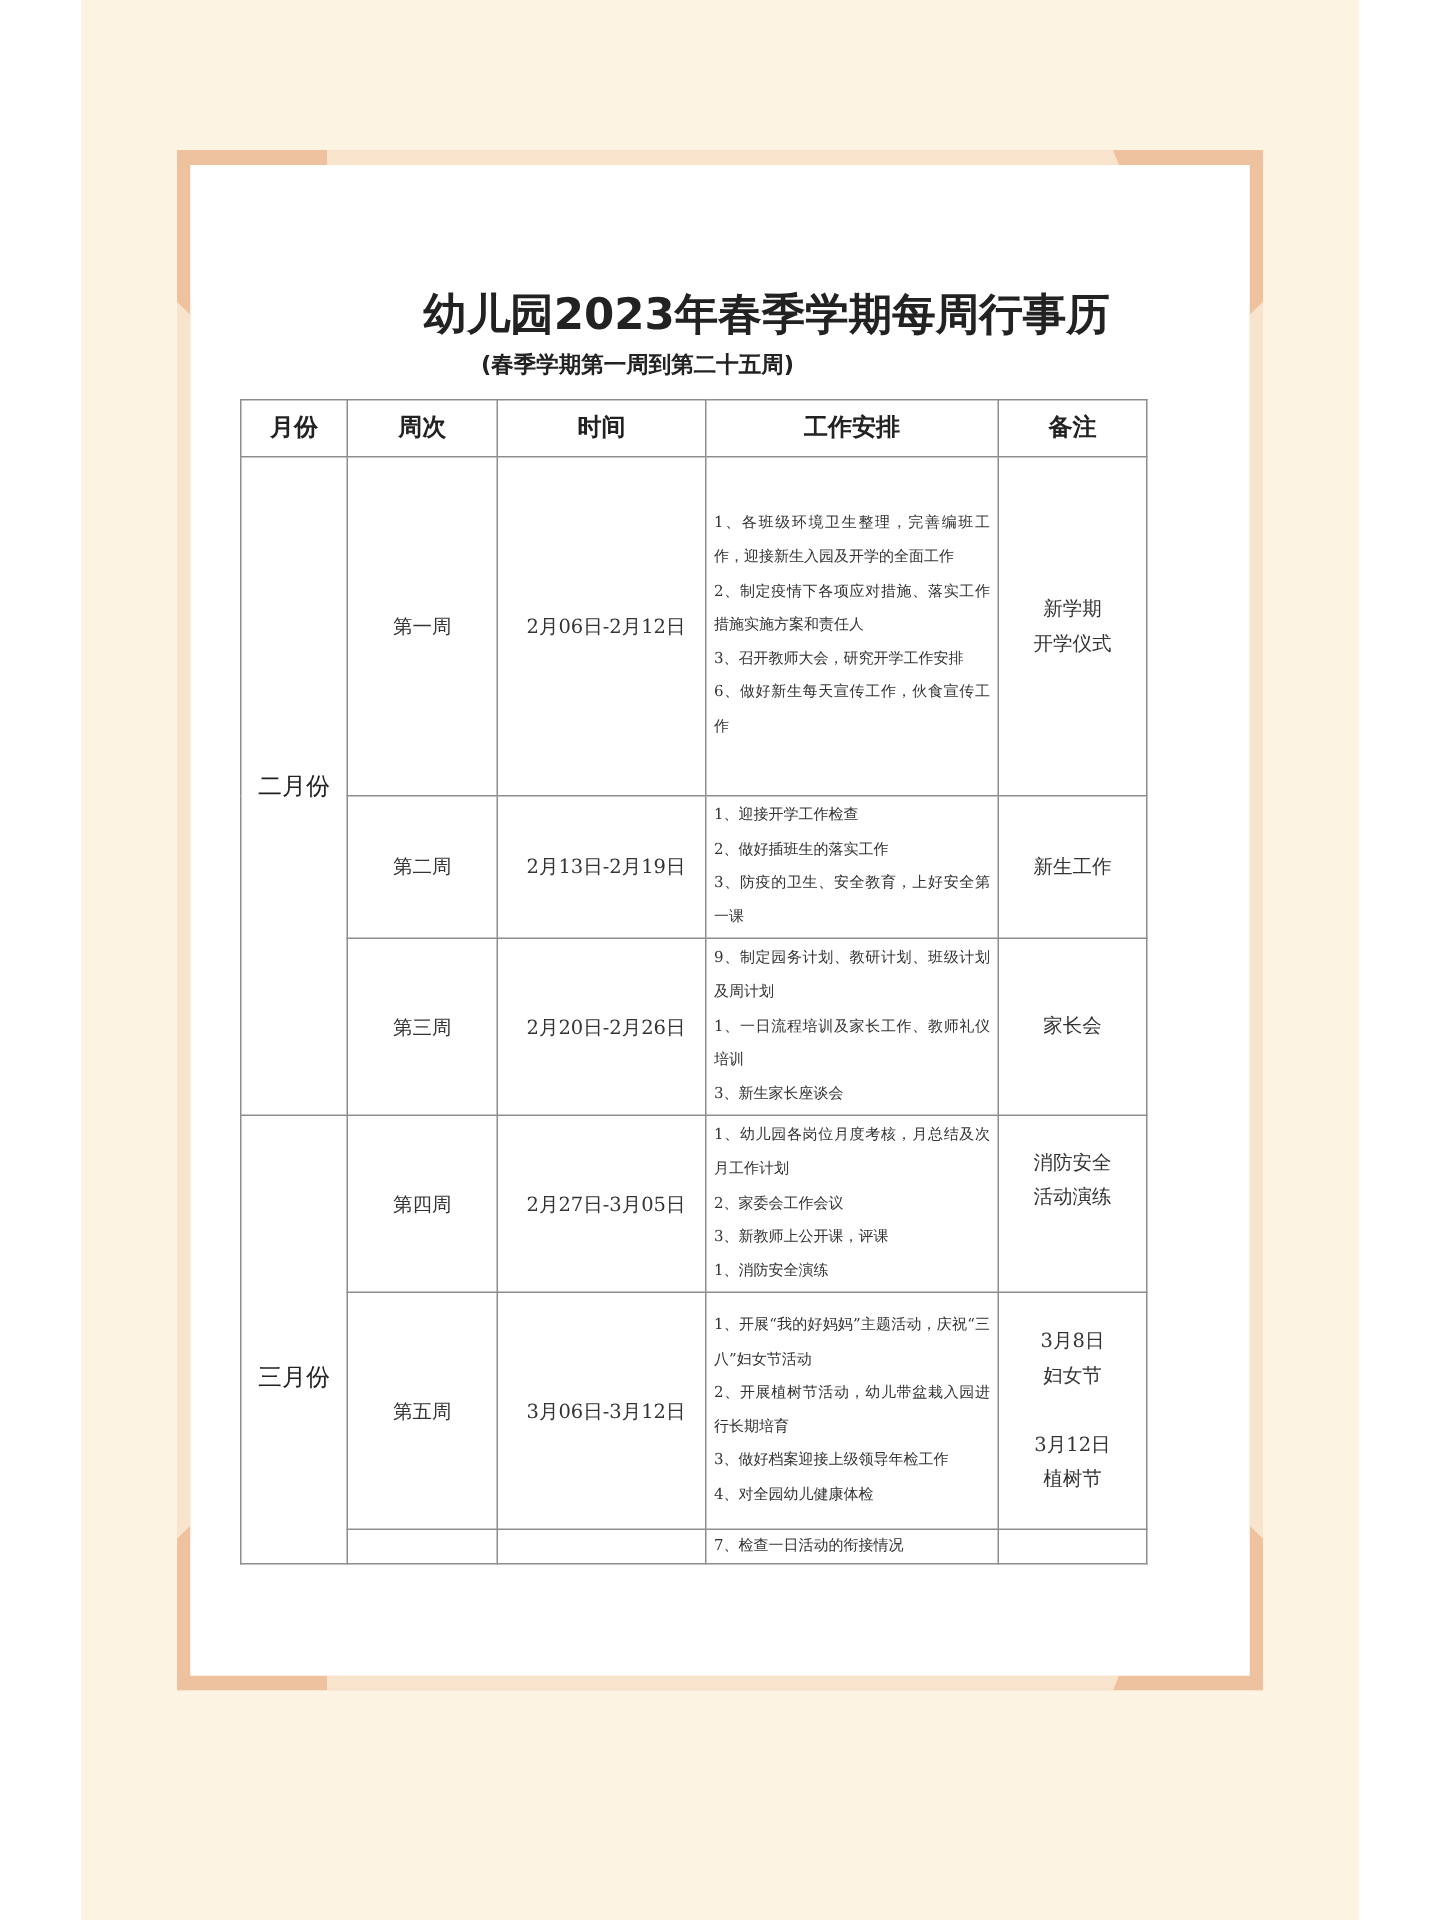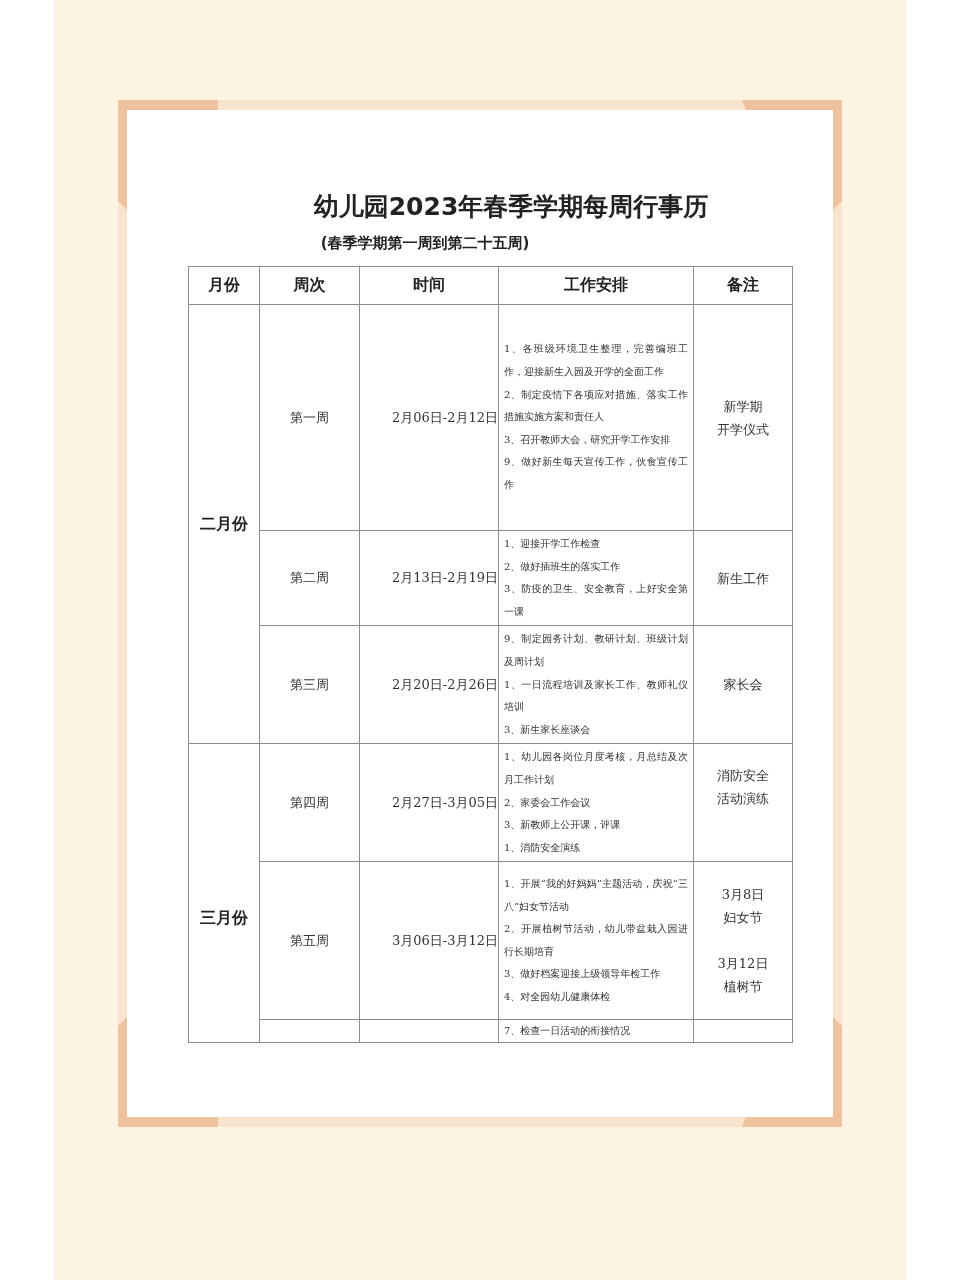--- a/index.html
+++ b/index.html
@@ -26,49 +26,49 @@
   .c-bl-v { left: 0; bottom: 0; width: 9px; height: 110px; clip-path: polygon(0 8%, 100% 0, 100% 100%, 0 100%); }
   .c-br-h { right: 0; bottom: 0; width: 100px; height: 10px; clip-path: polygon(4% 0, 100% 0, 100% 100%, 0 100%); }
   .c-br-v { right: 0; bottom: 0; width: 9px; height: 110px; clip-path: polygon(0 0, 100% 8%, 100% 100%, 0 100%); }
   .paper {
     position: absolute; left: 127px; top: 110px; width: 706px; height: 1007px;
     background: #ffffff;
   }
   .title {
     position: absolute; left: 127px; top: 190px; width: 768px; text-align: center;
     font-family: "DejaVu Sans", "Liberation Sans", sans-serif;
-    font-weight: bold; font-size: 25px; color: #222;
+    font-weight: bold; font-size: 29px; color: #222;
     letter-spacing: 0px;
   }
   .subtitle {
     position: absolute; left: 127px; top: 234px; width: 596px; text-align: center;
     font-family: "DejaVu Sans", "Liberation Sans", sans-serif;
     font-weight: bold; font-size: 15px; color: #222;
   }
   table.cal {
-    position: absolute; left: 188px; top: 266px;
+    position: absolute; left: 160px; top: 266px;
     border-collapse: collapse; table-layout: fixed;
     width: 604px;
   }
   table.cal td, table.cal th {
     border: 1.5px solid #8d8d8d; padding: 0; vertical-align: middle;
   }
   table.cal th {
     height: 37px;
     font-family: "DejaVu Sans", "Liberation Sans", sans-serif;
     font-weight: bold; font-size: 16px; color: #222; text-align: center;
   }
   .month {
     font-family: "DejaVu Sans", "Liberation Sans", sans-serif;
-    font-weight: bold; font-size: 16px; text-align: center; color: #222;
+    font-weight: normal; font-size: 16px; text-align: center; color: #222;
   }
   .week, .dates, .note {
     font-size: 13px; color: #333; text-align: center;
   }
-  .dates { text-align: right; padding-left: 6px !important; }
+  .dates { text-align: center; padding-left: 6px !important; }
   .tasks { font-size: 10px; color: #333; padding: 2px 5px !important; line-height: 22.6px; text-align: justify; }
   .tasks .t { display: block; }
   .note .n { display: block; line-height: 23px; }
   .note .gap { display: block; height: 23px; }
 </style>
 </head>
 <body>
 
 <div class="bg-strip"></div>
 <div class="frame">
@@ -106,21 +106,21 @@
   <tbody>
 
     <tr style="height:226px">
       <td class="month" rowspan="3">二月份</td>
       <td class="week">第一周</td>
       <td class="dates">2月06日-2月12日</td>
       <td class="tasks">
         <span class="t">1、各班级环境卫生整理，完善编班工作，迎接新生入园及开学的全面工作</span>
         <span class="t">2、制定疫情下各项应对措施、落实工作措施实施方案和责任人</span>
         <span class="t">3、召开教师大会，研究开学工作安排</span>
-        <span class="t">9、做好新生每天宣传工作，伙食宣传工作</span>
+        <span class="t">6、做好新生每天宣传工作，伙食宣传工作</span>
       </td>
       <td class="note">
         <span class="n">新学期</span>
         <span class="n">开学仪式</span>
       </td>
     </tr>
 
     <tr style="height:92px">
       <td class="week">第二周</td>
       <td class="dates">2月13日-2月19日</td>

